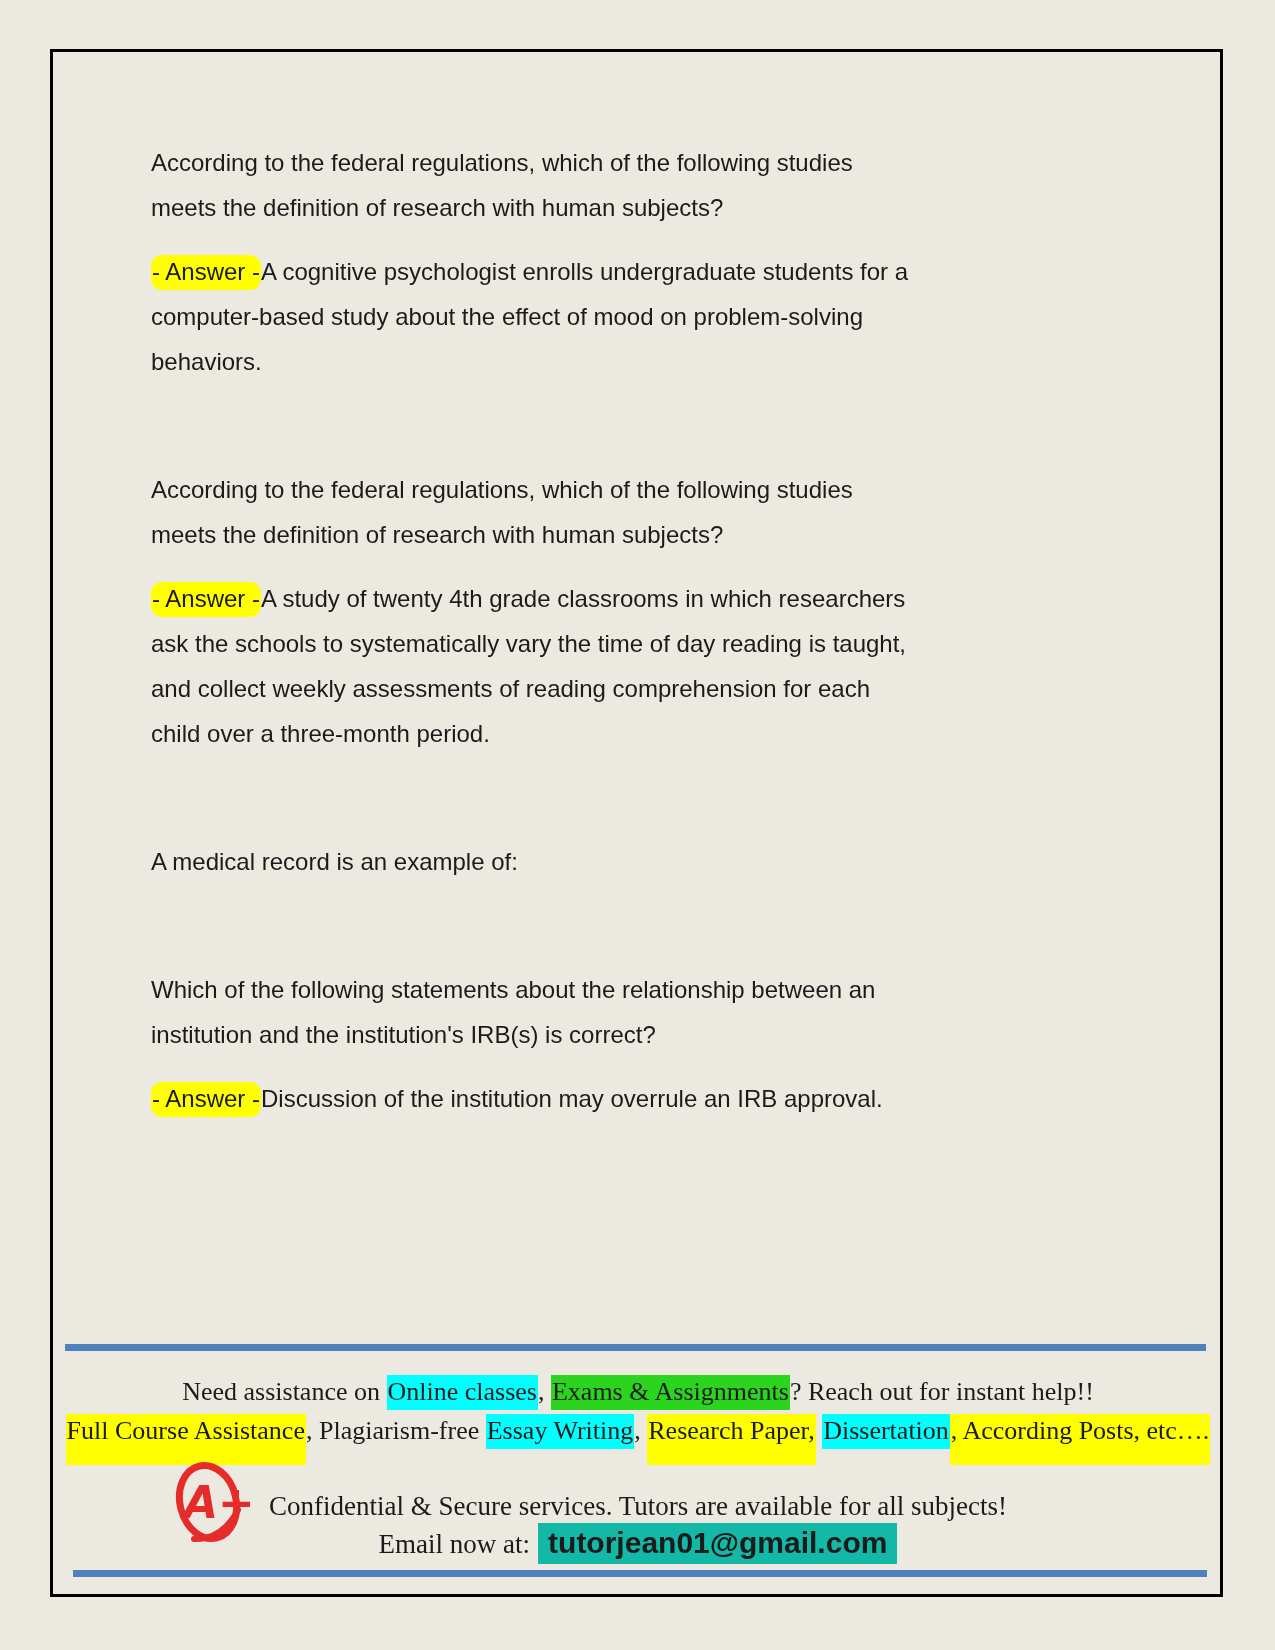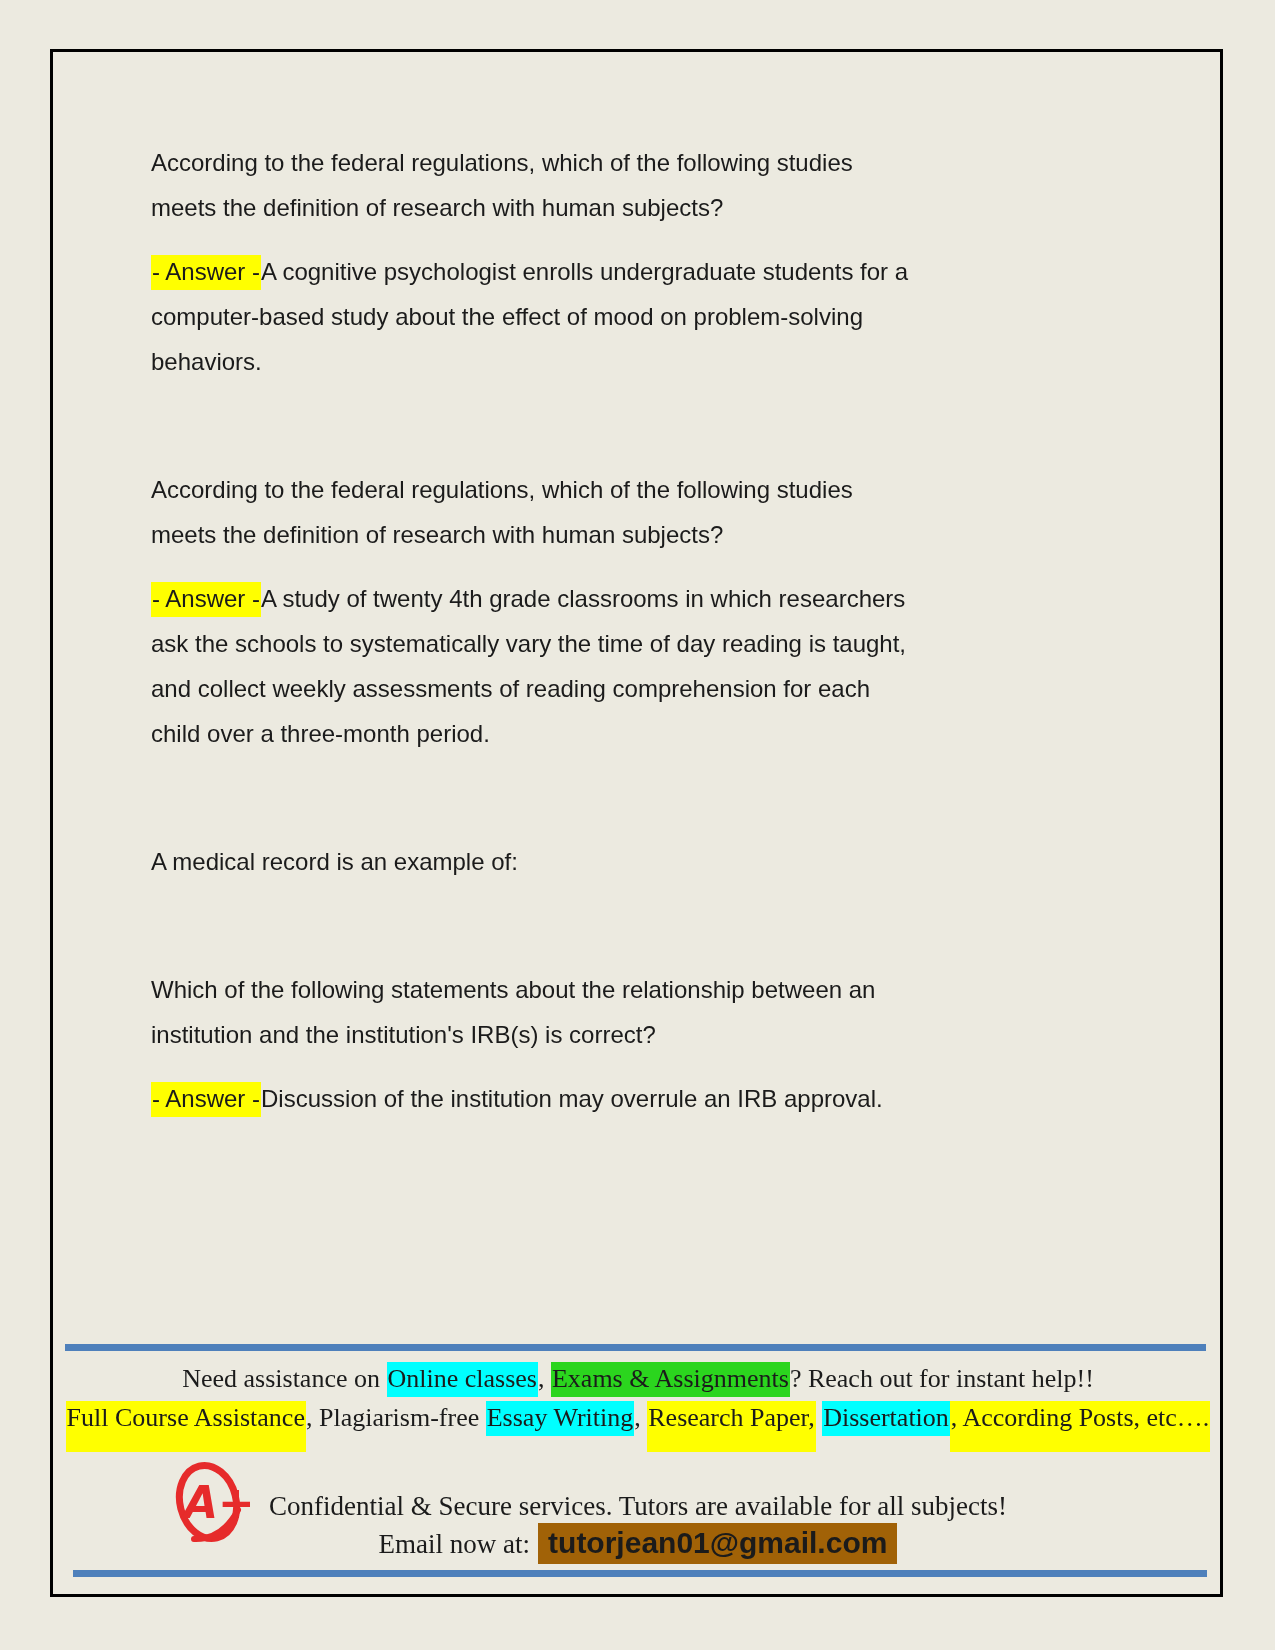--- a/index.html
+++ b/index.html
@@ -27,59 +27,61 @@
   }
   .qa-group{margin-bottom:83px;}
   .question{
     margin:0 0 19px 0;
     white-space:pre-line;
   }
   .answer{margin:0;}
   .answer-label{
     background:#FFFF00;
     padding:3px 1px 5px 1px;
+    border-radius:11px;
   }
   .answer-text{white-space:pre-line;}
 
   
   .rule{
     position:absolute;
     height:7px;
     background:#4E80BB;
   }
   .rule-top{left:65px;top:1344px;width:1141px;}
   .rule-bottom{left:73px;top:1570px;width:1134px;}
   .promo{
     position:absolute;
     left:53px;width:1170px;
     text-align:center;
     font-family:"Liberation Serif", serif;
     font-size:26px;
     line-height:34px;
+    margin-top:13px;
   }
   .promo1{top:1362px;}
   .promo2{top:1401px;}
   .hl-none{background:transparent;}
   .hl-yellow{background:#FFFF00;padding:2px 1px 20px 1px;}
   .hl-cyan{background:#00FFFF;padding:2px 1px 4px 1px;}
   .hl-green{background:#2BD51E;padding:2px 1px 4px 1px;}
   .services-line{
     position:absolute;
     left:53px;width:1170px;
     text-align:center;
     font-family:"Liberation Serif", serif;
     font-size:27px;
   }
   .confidential{top:1491px;}
   .email-line{top:1526px;}
   .email-address{
     font-family:"Liberation Sans", sans-serif;
     font-weight:bold;
     font-size:30px;
-    background:#a16207;
+    background:#14b8a6;
     padding:3px 10px 5px 10px;
     margin-left:8px;
   }
   .logo{
     position:absolute;
     left:172px;top:1458px;
     width:78px;height:96px;
   }
 </style>
 </head>

